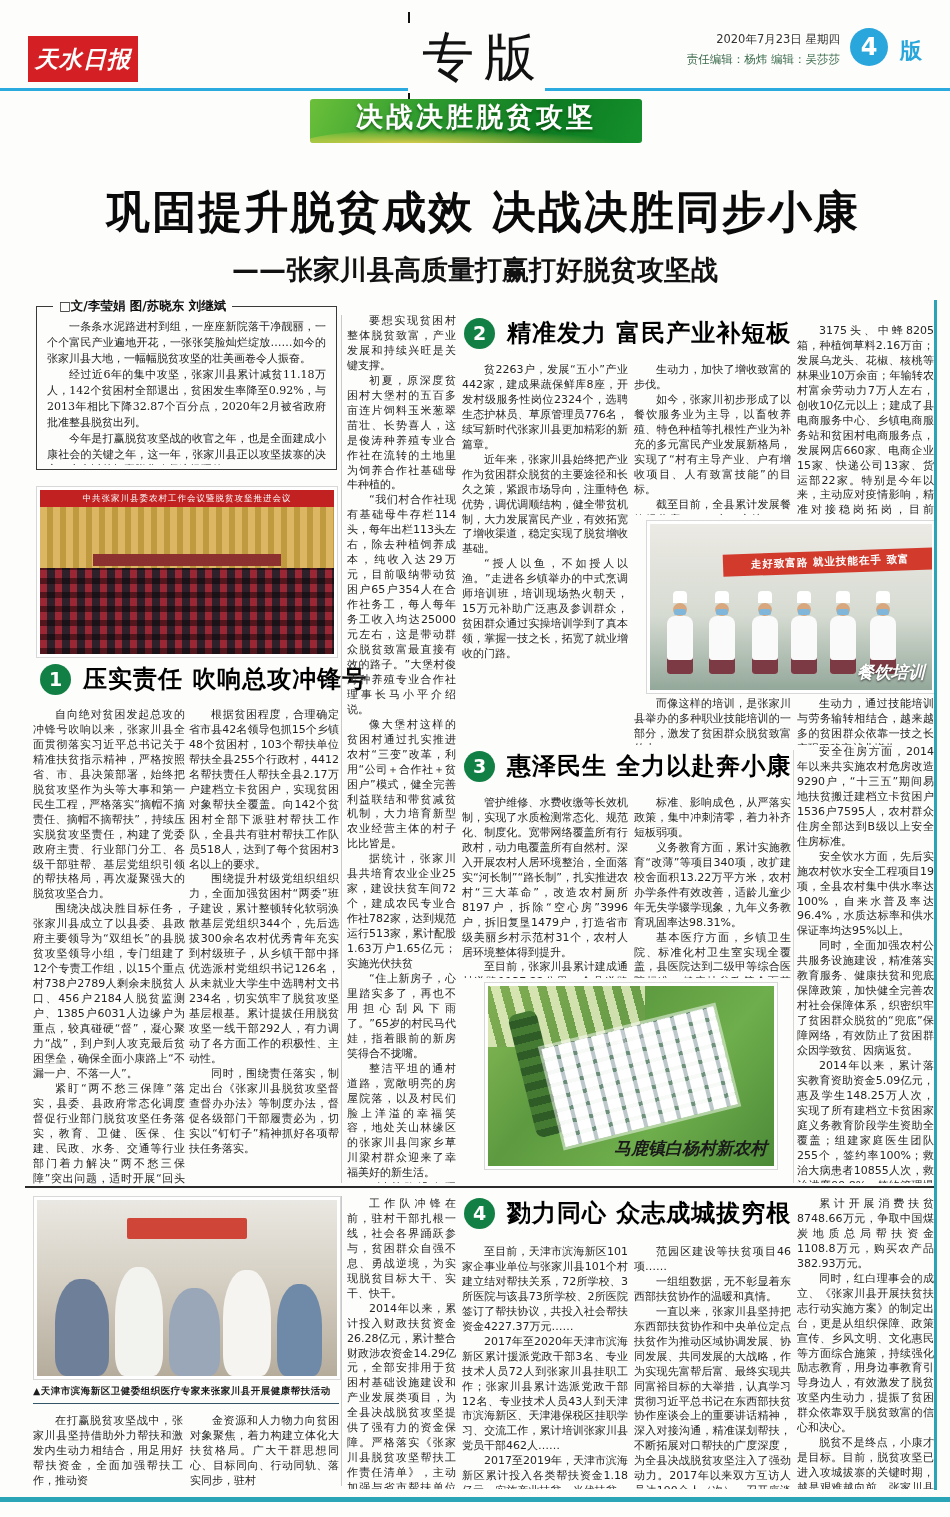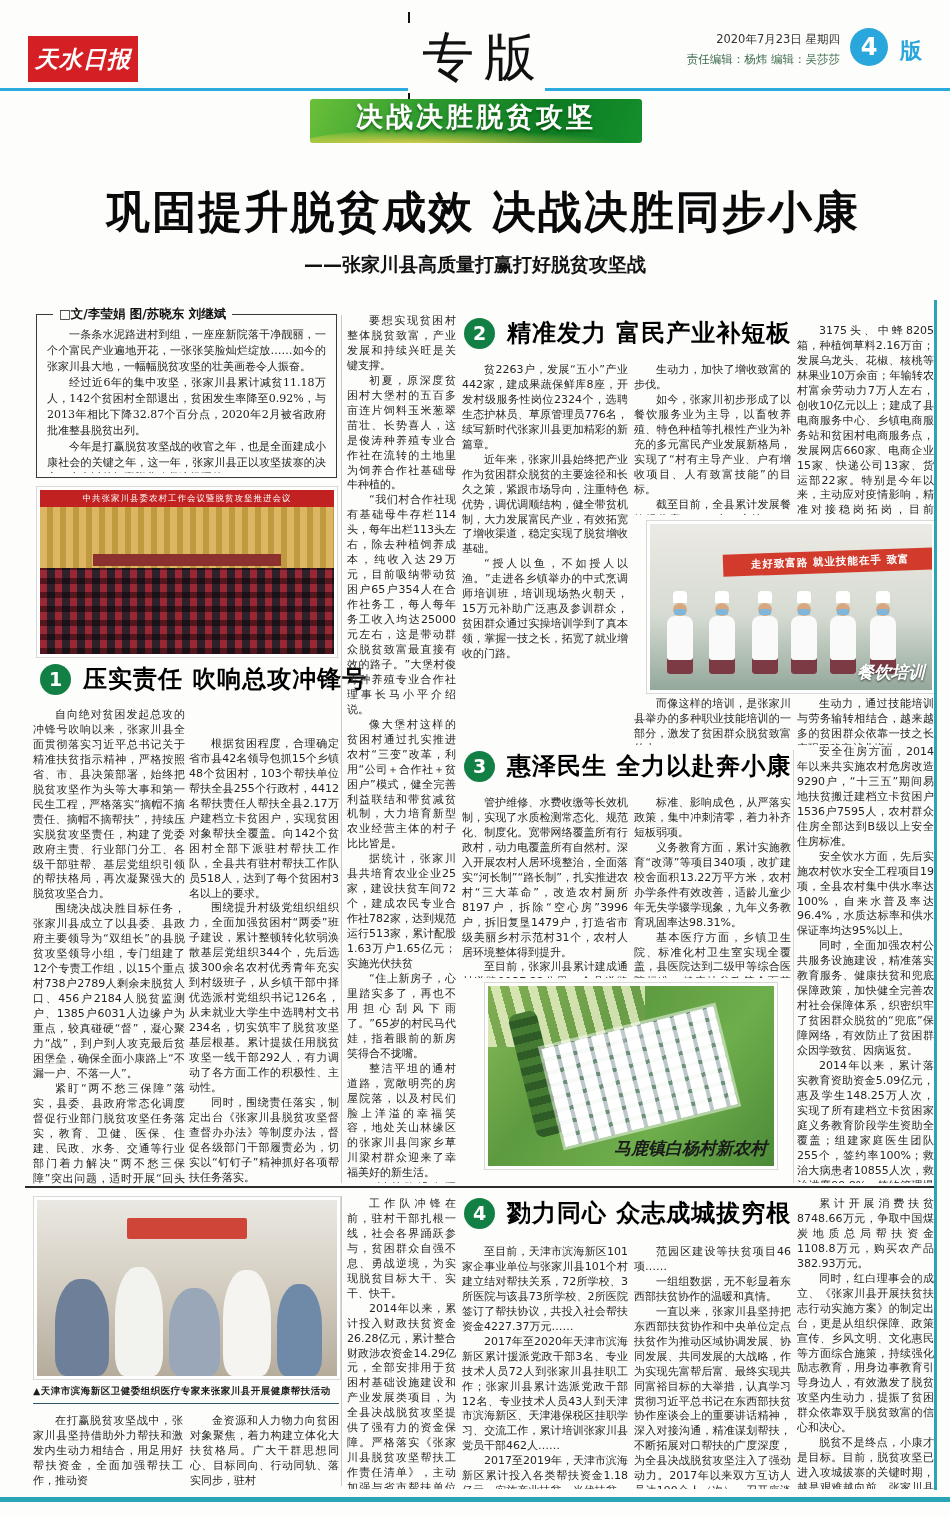--- a/index.html
+++ b/index.html
@@ -23,24 +23,24 @@
   
   .banner{position:absolute;left:310px;top:99px;width:332px;height:44px;border-radius:3px;
           background:linear-gradient(115deg,#6cc03a 0%,#2c9a2e 35%,#0d7b22 70%,#15902c 100%);
           display:flex;align-items:flex-start;justify-content:center;overflow:hidden;}
   .banner .swirl{position:absolute;left:-10px;bottom:-18px;width:360px;height:34px;border-radius:50%;
           background:radial-gradient(ellipse at 30% 50%,rgba(255,215,80,.85),rgba(255,215,80,0) 60%);}
   .banner .txt{position:relative;color:#fff;font-size:27px;font-weight:bold;letter-spacing:3px;
           text-shadow:0 2px 3px rgba(0,60,0,.6);}
   .headline{position:absolute;left:8px;top:183px;width:100%;text-align:center;font-size:44px;
             font-weight:800;letter-spacing:2px;color:#0a0a0a;}
-  .subhead{position:absolute;left:0;top:252px;width:100%;text-align:center;font-size:19px;
+  .subhead{position:absolute;left:0;top:252px;width:100%;text-align:center;font-size:27px;
            font-weight:600;color:#111;}
   
-  .intro-box{position:absolute;left:36px;top:306px;width:299px;height:162px;border:1.5px solid #3a3a3a;margin-top:8px;}
+  .intro-box{position:absolute;left:36px;top:306px;width:299px;height:162px;border:1.5px solid #3a3a3a;}
   .intro-byline{position:absolute;left:16px;top:-9px;background:#fdfdfc;padding:0 6px;
                 font-size:12.5px;font-weight:bold;color:#111;}
   .intro-box .paras{padding:12px 10px 6px 10px;font-family:"DejaVu Serif","Liberation Serif",serif;
                 font-size:11px;line-height:1.45;text-align:justify;color:#222;height:140px;overflow:hidden;}
   .intro-box .paras p{margin:0;text-indent:2em;}
   
   .col{position:absolute;font-size:11px;line-height:1.36;text-align:justify;color:#262626;overflow:hidden;}
   .col p{margin:0;text-indent:2em;}
   .vrule{position:absolute;width:1px;background:#c9c9c9;}
   .hrule{position:absolute;height:2px;background:#2b2b2b;}
@@ -137,21 +137,21 @@
 
   <div class="sec-head" style="left:40px;top:663px;">
     <div class="sec-num">1</div>
     <div class="sec-title">压实责任  吹响总攻冲锋号</div>
   </div>
   <div class="col" style="left:33px;top:708px;width:152px;height:476px;">
       <p>自向绝对贫困发起总攻的冲锋号吹响以来，张家川县全面贯彻落实习近平总书记关于精准扶贫指示精神，严格按照省、市、县决策部署，始终把脱贫攻坚作为头等大事和第一民生工程，严格落实“摘帽不摘责任、摘帽不摘帮扶”，持续压实脱贫攻坚责任，构建了党委政府主责、行业部门分工、各级干部驻帮、基层党组织引领的帮扶格局，再次凝聚强大的脱贫攻坚合力。</p>
       <p>围绕决战决胜目标任务，张家川县成立了以县委、县政府主要领导为“双组长”的县脱贫攻坚领导小组，专门组建了12个专责工作组，以15个重点村738户2789人剩余未脱贫人口、456户2184人脱贫监测户、1385户6031人边缘户为重点，较真碰硬“督”，凝心聚力“战”，到户到人攻克最后贫困堡垒，确保全面小康路上“不漏一户、不落一人”。</p>
       <p>紧盯“两不愁三保障”落实，县委、县政府常态化调度督促行业部门脱贫攻坚任务落实，教育、卫健、医保、住建、民政、水务、交通等行业部门着力解决“两不愁三保障”突出问题，适时开展“回头看”工作，整合资金资源，及时查缺补漏、补齐问题短板弱项。</p>
     </div>
-  <div class="col" style="left:189px;top:708px;width:150px;height:476px;margin-top:29px;">
+  <div class="col" style="left:189px;top:708px;width:150px;height:476px;">
       <p>根据贫困程度，合理确定省市县42名领导包抓15个乡镇48个贫困村，103个帮扶单位帮扶全县255个行政村，4412名帮扶责任人帮扶全县2.17万户建档立卡贫困户，实现贫困对象帮扶全覆盖。向142个贫困村全部下派驻村帮扶工作队，全县共有驻村帮扶工作队员518人，达到了每个贫困村3名以上的要求。</p>
       <p>围绕提升村级党组织组织力，全面加强贫困村“两委”班子建设，累计整顿转化软弱涣散基层党组织344个，先后选拔300余名农村优秀青年充实到村级班子，从乡镇干部中择优选派村党组织书记126名，从未就业大学生中选聘村文书234名，切实筑牢了脱贫攻坚基层根基。累计提拔任用脱贫攻坚一线干部292人，有力调动了各方面工作的积极性、主动性。</p>
       <p>同时，围绕责任落实，制定出台《张家川县脱贫攻坚督查督办办法》等制度办法，督促各级部门干部履责必为，切实以“钉钉子”精神抓好各项帮扶任务落实。</p>
     </div>
 
   <div class="vrule" style="left:341px;top:315px;height:868px;"></div>
   <div class="vrule" style="left:793px;top:750px;height:433px;background:#d6d6d6;"></div>
 
   <div class="col" style="left:347px;top:314px;width:109px;height:869px;">
       <p>要想实现贫困村整体脱贫致富，产业发展和持续兴旺是关键支撑。</p>

